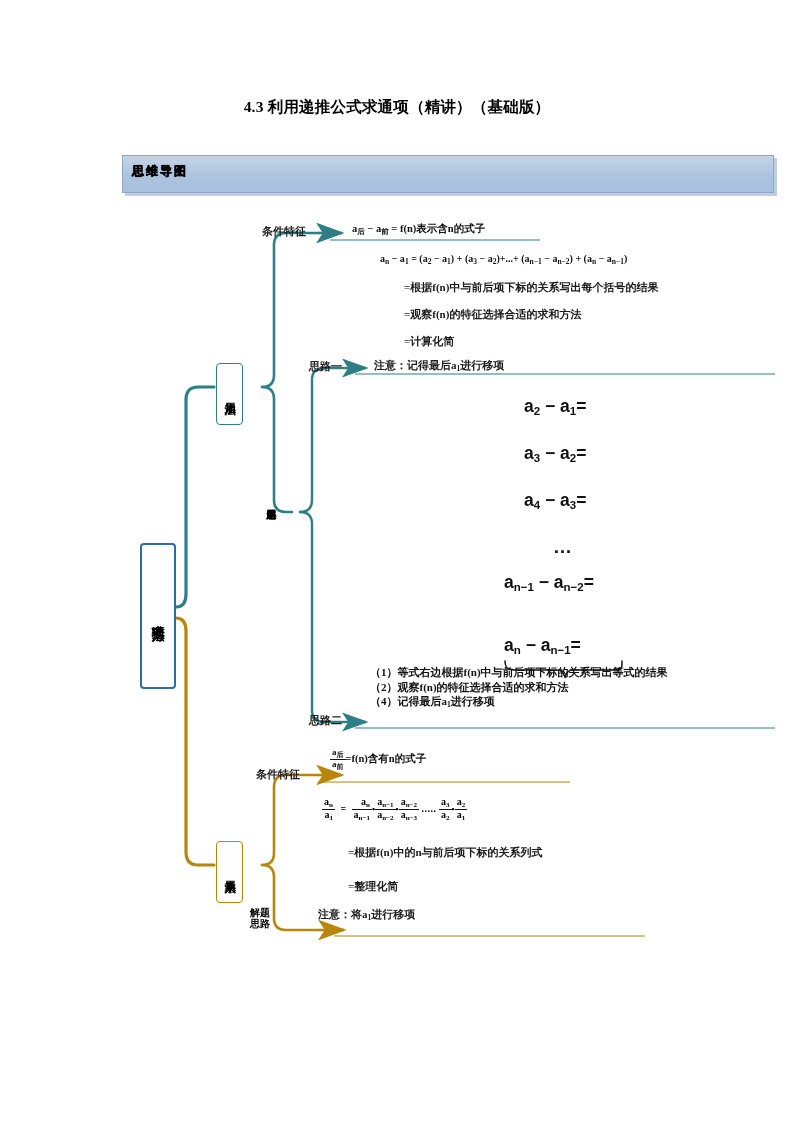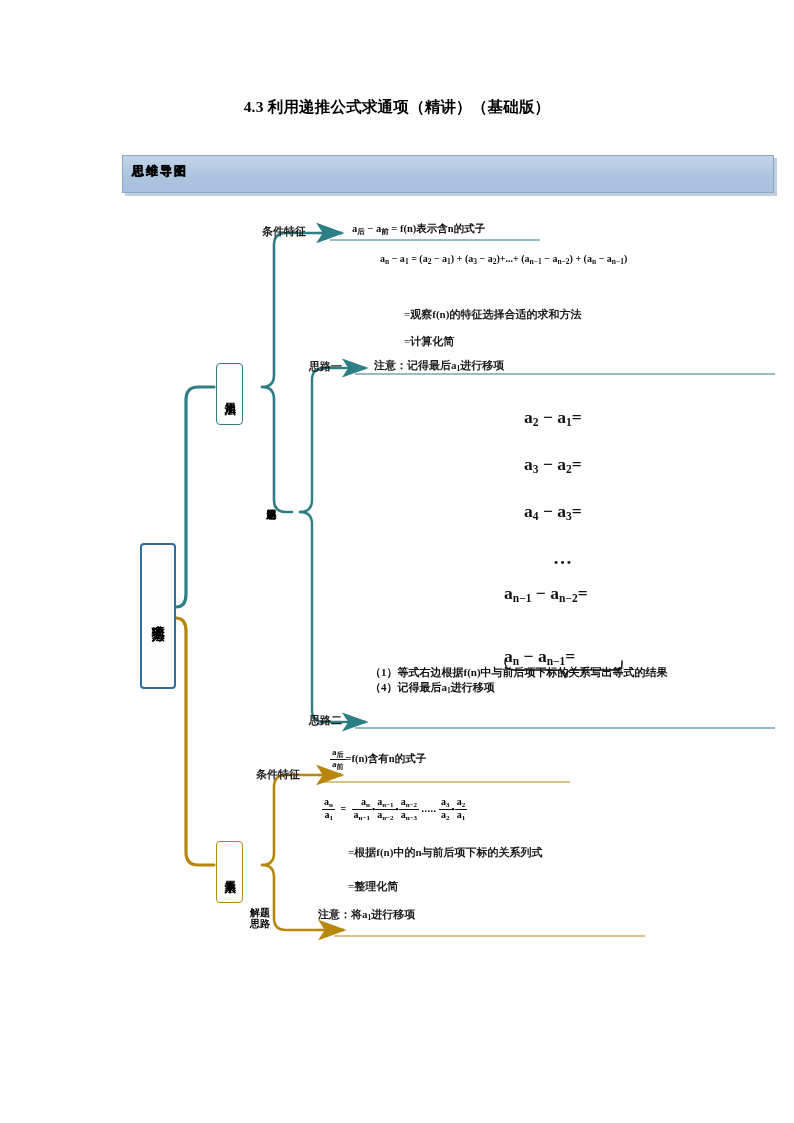--- a/index.html
+++ b/index.html
@@ -80,22 +80,22 @@
     text-align:center;
   }
 
   
   .wires{position:absolute;left:0;top:0;width:794px;height:1123px;pointer-events:none;}
 
   
   .eqbig{
     position:absolute;
     font-size:17.5px;font-weight:bold;
-    font-family:Liberation Serif, serif;
-    white-space:nowrap;color:#111;margin-top:11px;
+    font-family:Liberation Sans, sans-serif;
+    white-space:nowrap;color:#111;
   }
   .eqbig .sub{font-size:11.5px;vertical-align:-0.3em;}
   .dots{font-size:19px;font-weight:bold;letter-spacing:2px;}
 
   
   .numlist{position:absolute;font-size:11px;font-weight:bold;line-height:1.32;color:#111;}
   .numlist div{white-space:nowrap;}
   .numlist .sub{font-size:7.5px;vertical-align:-.28em;}
 
   
@@ -177,20 +177,21 @@
   </div>
 
   <div class="mm lbl" style="left:309px;top:359px;text-align:center;">思路一</div>
 
   <div class="mm lbl" style="left:309px;top:713px;">思路二</div>
 
   <div class="mm formula" style="left:380px;top:253px;font-size:10px;">
     a<span class="sub">n</span> − a<span class="sub">1</span> = (a<span class="sub">2</span> − a<span class="sub">1</span>) + (a<span class="sub">3</span> − a<span class="sub">2</span>)+...+ (a<span class="sub">n−1</span> − a<span class="sub">n−2</span>) + (a<span class="sub">n</span> − a<span class="sub">n−1</span>)
   </div>
 
+  <div class="mm lbl" style="left:404px;top:280px;">=根据f(n)中与前后项下标的关系写出每个括号的结果</div>
   <div class="mm lbl" style="left:404px;top:307px;">=观察f(n)的特征选择合适的求和方法</div>
   <div class="mm lbl" style="left:404px;top:334px;">=计算化简</div>
 
   <div class="mm lbl" style="left:374px;top:358px;">
     注意：记得最后a<span style="font-size:7.5px;vertical-align:-.28em;">1</span>进行移项
   </div>
 
   <div class="eqbig" style="left:524px;top:396px;">
     a<span class="sub">2</span> − a<span class="sub">1</span>=
   </div>
@@ -203,20 +204,21 @@
   <div class="eqbig dots" style="left:553px;top:536px;">…</div>
   <div class="eqbig" style="left:504px;top:572px;">
     a<span class="sub">n−1</span> − a<span class="sub">n−2</span>=
   </div>
   <div class="eqbig" style="left:504px;top:635px;">
     a<span class="sub">n</span> − a<span class="sub">n−1</span>=
   </div>
 
   <div class="numlist" style="left:370px;top:665px;">
     <div>（1）等式右边根据f(n)中与前后项下标的关系写出等式的结果</div>
+    <div>（2）观察f(n)的特征选择合适的求和方法</div>
     <div>（4）记得最后a<span class="sub">1</span>进行移项</div>
   </div>
 
   <div class="vbox gold-node" style="left:216px;top:841px;width:27px;height:62px;">
     <span class="vtext" style="font-size:11.5px;">累乘法</span>
   </div>
 
   <div class="mm lbl" style="left:256px;top:767px;">条件特征</div>
 
   <div class="mm formula" style="left:330px;top:748px;">

